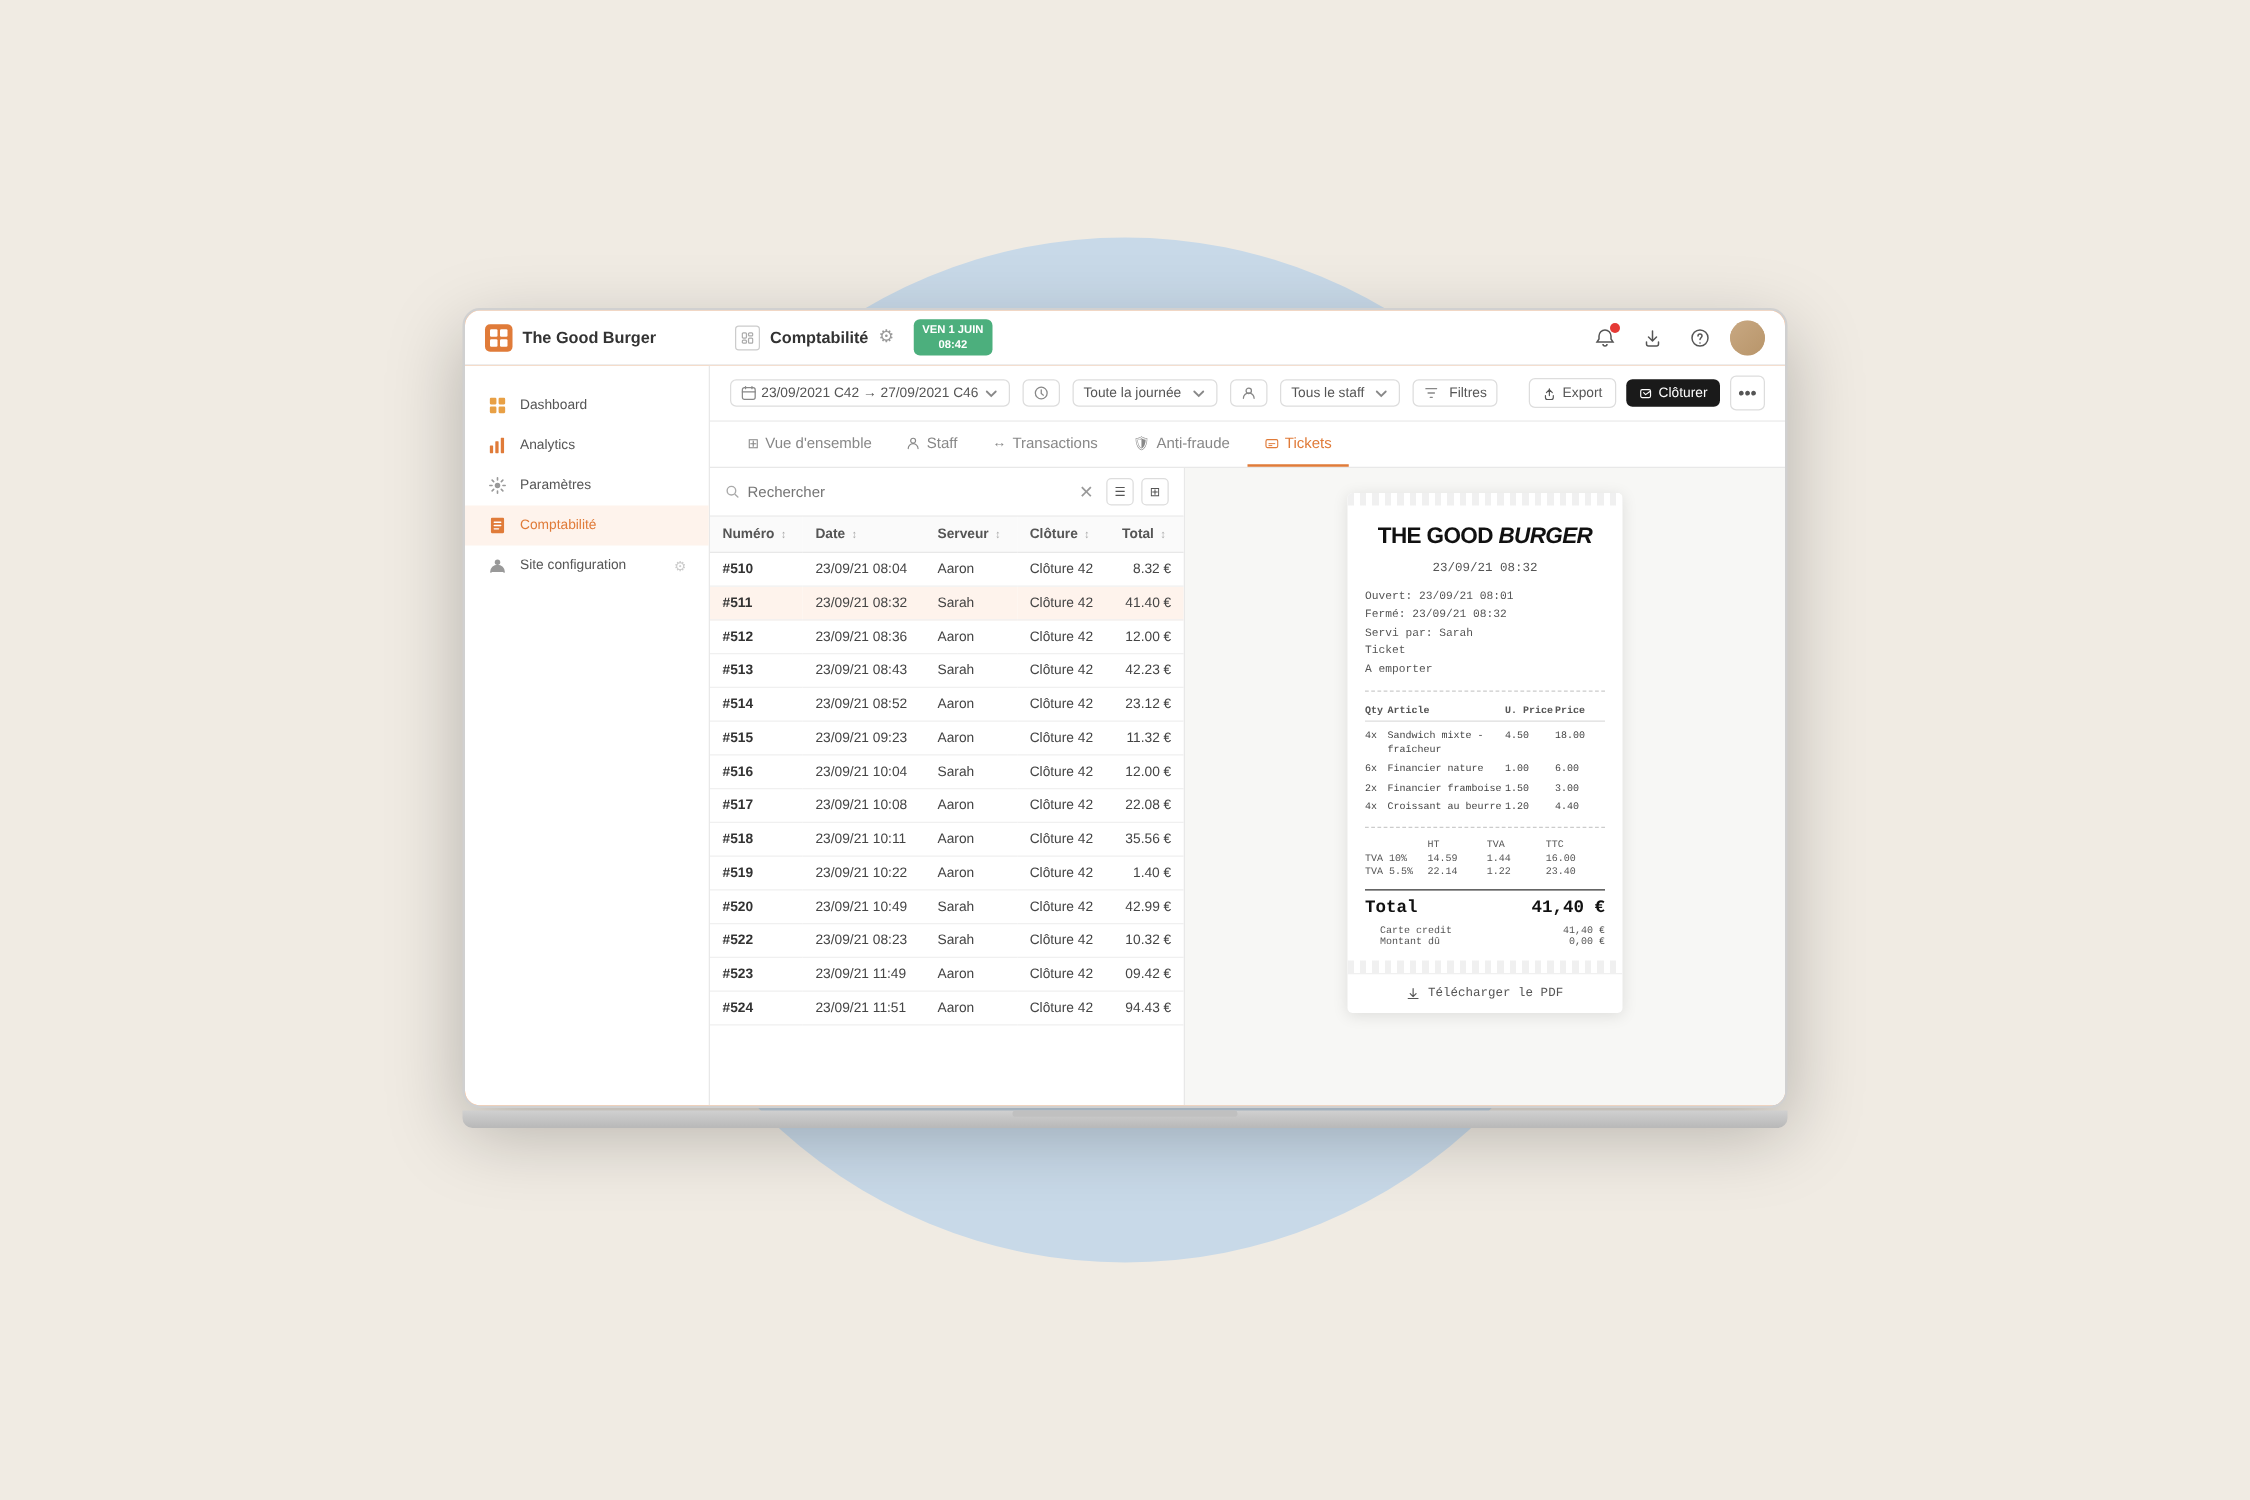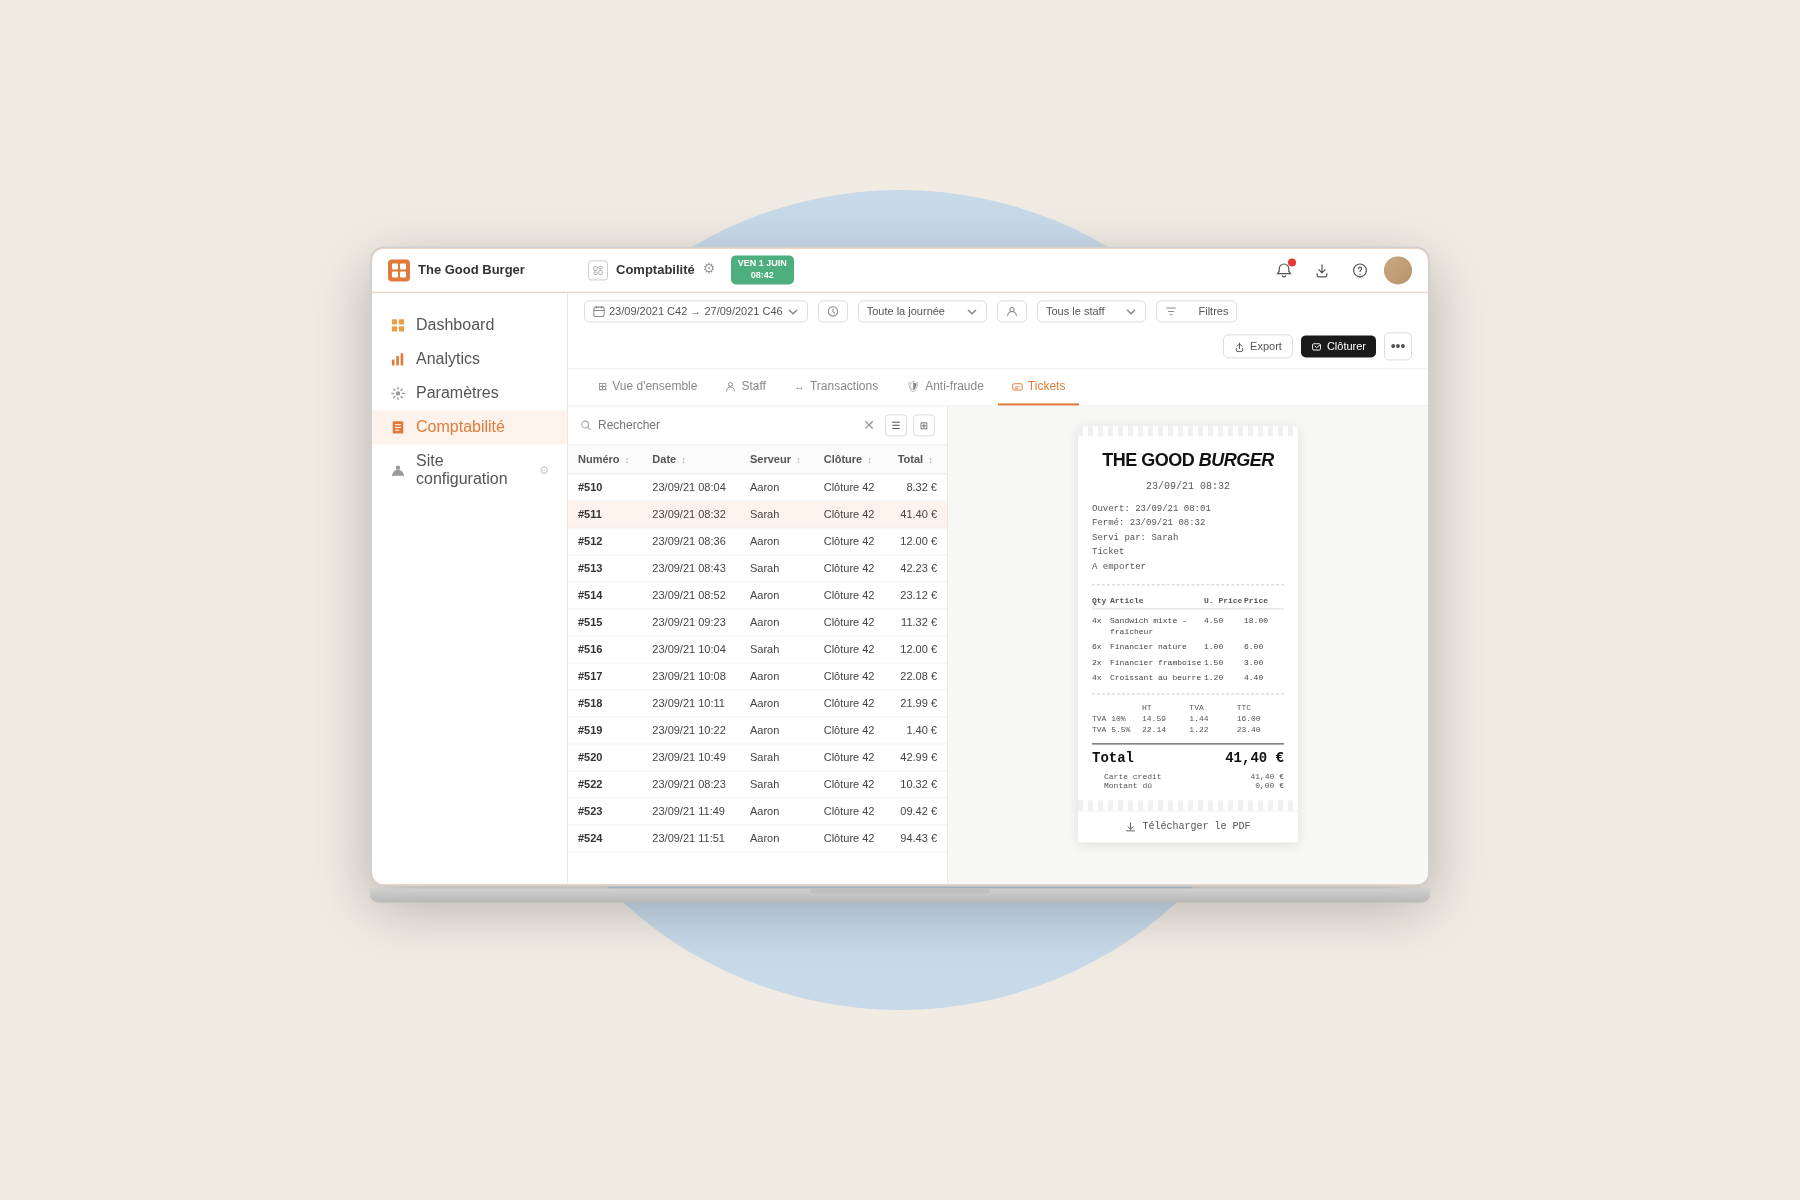--- a/index.html
+++ b/index.html
@@ -206,21 +206,21 @@
     }
     .sidebar-item.active { background: #fef3ec; color: #e07b39; }
     .sidebar-icon {
       width: 16px;
       height: 16px;
       display: flex;
       align-items: center;
       justify-content: center;
       flex-shrink: 0;
     }
-    .sidebar-label { font-size: 16px; }
+    .sidebar-label { font-size: 11px; }
 
     
     .icon-dashboard { color: #e8a045; }
     .icon-analytics { color: #e07b39; }
     .icon-params { color: #999; }
     .icon-comptabilite { color: #e07b39; }
     .icon-site { color: #999; }
 
     
     .content-area {
@@ -236,21 +236,21 @@
       border-bottom: 1px solid #e8e8e8;
       padding: 8px 16px;
       display: flex;
       align-items: center;
       gap: 10px;
       flex-wrap: wrap;
     }
     .filter-chip {
       display: flex;
       align-items: center;
-      gap: 21px;
+      gap: 8px;
       font-size: 11px;
       color: #555;
       border: 1px solid #ddd;
       border-radius: 5px;
       padding: 4px 8px;
       cursor: pointer;
       background: #fff;
     }
     .filter-chip.date-range { gap: 4px; }
     .filter-chip svg { width: 12px; height: 12px; }
@@ -842,21 +842,21 @@
     <td>23/09/21 10:08</td>
     <td>Aaron</td>
     <td>Clôture 42</td>
     <td class="total">22.08 €</td>
   </tr>
                       <tr>
     <td class="ticket-num">#518</td>
     <td>23/09/21 10:11</td>
     <td>Aaron</td>
     <td>Clôture 42</td>
-    <td class="total">21.99 €</td>
+    <td class="total">35.56 €</td>
   </tr>
                       <tr>
     <td class="ticket-num">#519</td>
     <td>23/09/21 10:22</td>
     <td>Aaron</td>
     <td>Clôture 42</td>
     <td class="total">1.40 €</td>
   </tr>
                       <tr>
     <td class="ticket-num">#520</td>

